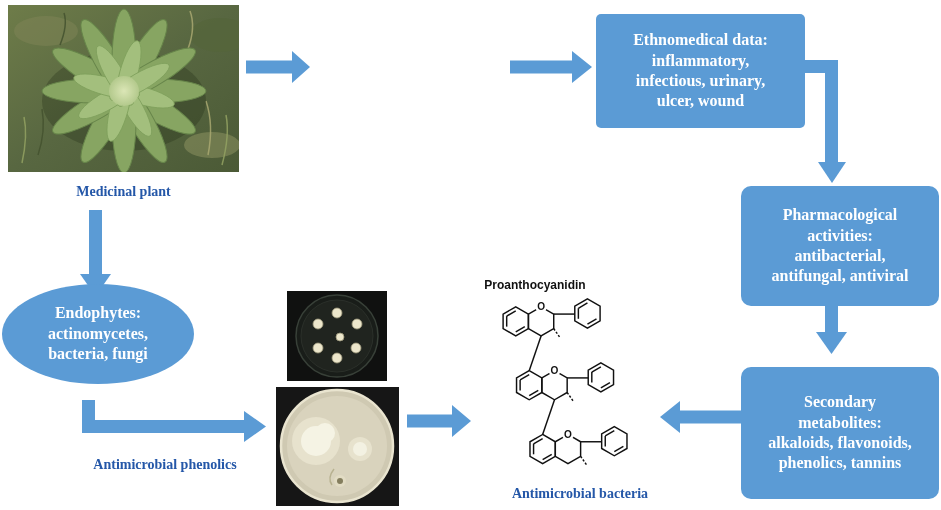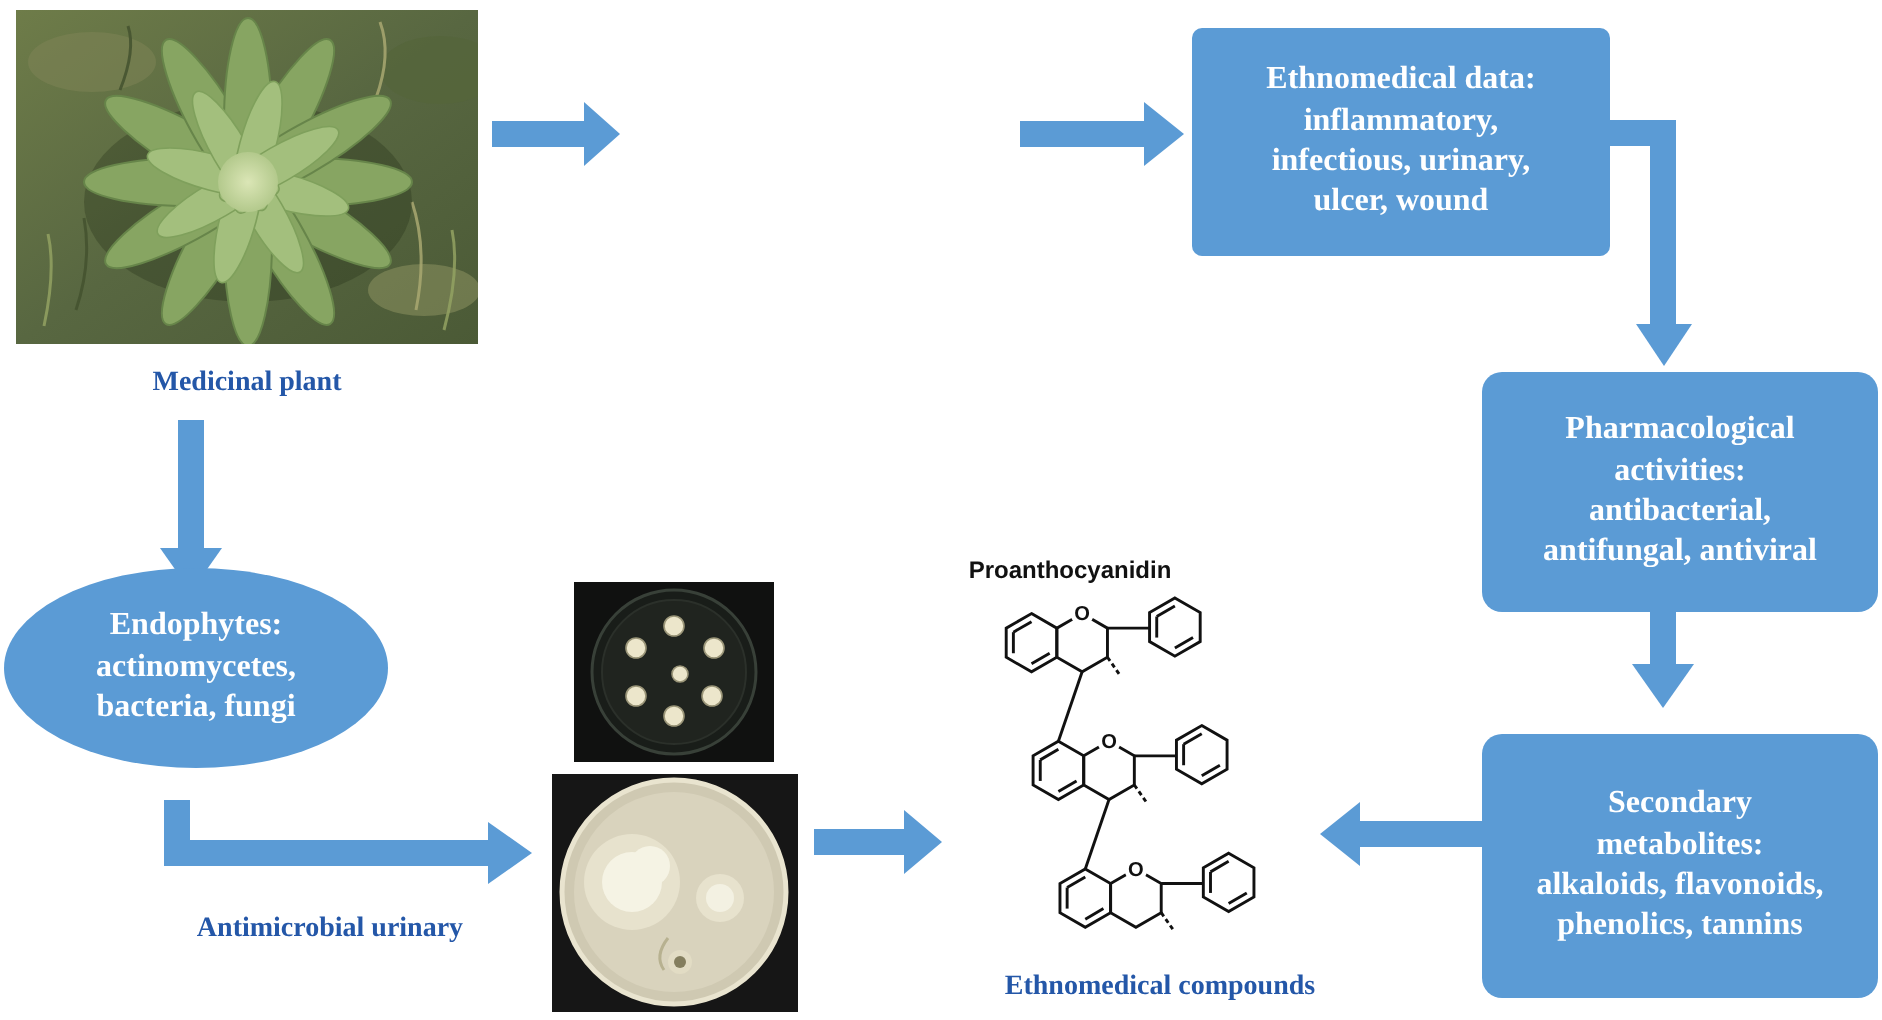--- a/index.html
+++ b/index.html
@@ -186,21 +186,21 @@
       <circle cx="40" cy="54" r="15" fill="#f5f3e4"></circle>
       <circle cx="49" cy="46" r="10" fill="#f5f3e4"></circle>
       <circle cx="84" cy="62" r="12" fill="#e7e2cd"></circle>
       <circle cx="84" cy="62" r="7" fill="#f3f1e2"></circle>
       <path d="M58,82 q-7,9 -2,16" stroke="#b7b190" stroke-width="1.5" fill="none"></path>
       <circle cx="64" cy="94" r="6" fill="#e2dcc4"></circle>
       <circle cx="64" cy="94" r="3" fill="#847e5e"></circle>
     </svg>
   </div>
 
-  <div class="cap" style="left:60px;top:457px;width:210px;">Antimicrobial urinary</div>
+  <div class="cap" style="left:60px;top:457px;width:210px;">Antimicrobial phenolics</div>
 
   <svg class="arrow" style="left:407px;top:404px;" width="66" height="34" viewBox="0 0 66 34">
     <rect x="0" y="10.5" width="45" height="13"></rect>
     <polygon points="45,1 45,33 64,17"></polygon>
   </svg>
 
   <div class="struct-title" style="left:460px;top:278px;width:150px;">Proanthocyanidin</div>
 
   <div class="photo" style="left:462px;top:290px;">
     <svg width="212" height="192" viewBox="0 0 212 192">
@@ -247,15 +247,15 @@
         </g>
         <g stroke="none" fill="#111" font-family="Liberation Sans, sans-serif" font-size="9" font-weight="bold" text-anchor="middle">
           <text x="66.6" y="28">O</text>
           <text x="78.6" y="85">O</text>
           <text x="90.6" y="142">O</text>
         </g>
       </g>
     </svg>
   </div>
 
-  <div class="cap" style="left:460px;top:486px;width:240px;">Ethnomedical compounds</div>
+  <div class="cap" style="left:460px;top:486px;width:240px;">Antimicrobial bacteria</div>
 
 </div>
 
 </body></html>

